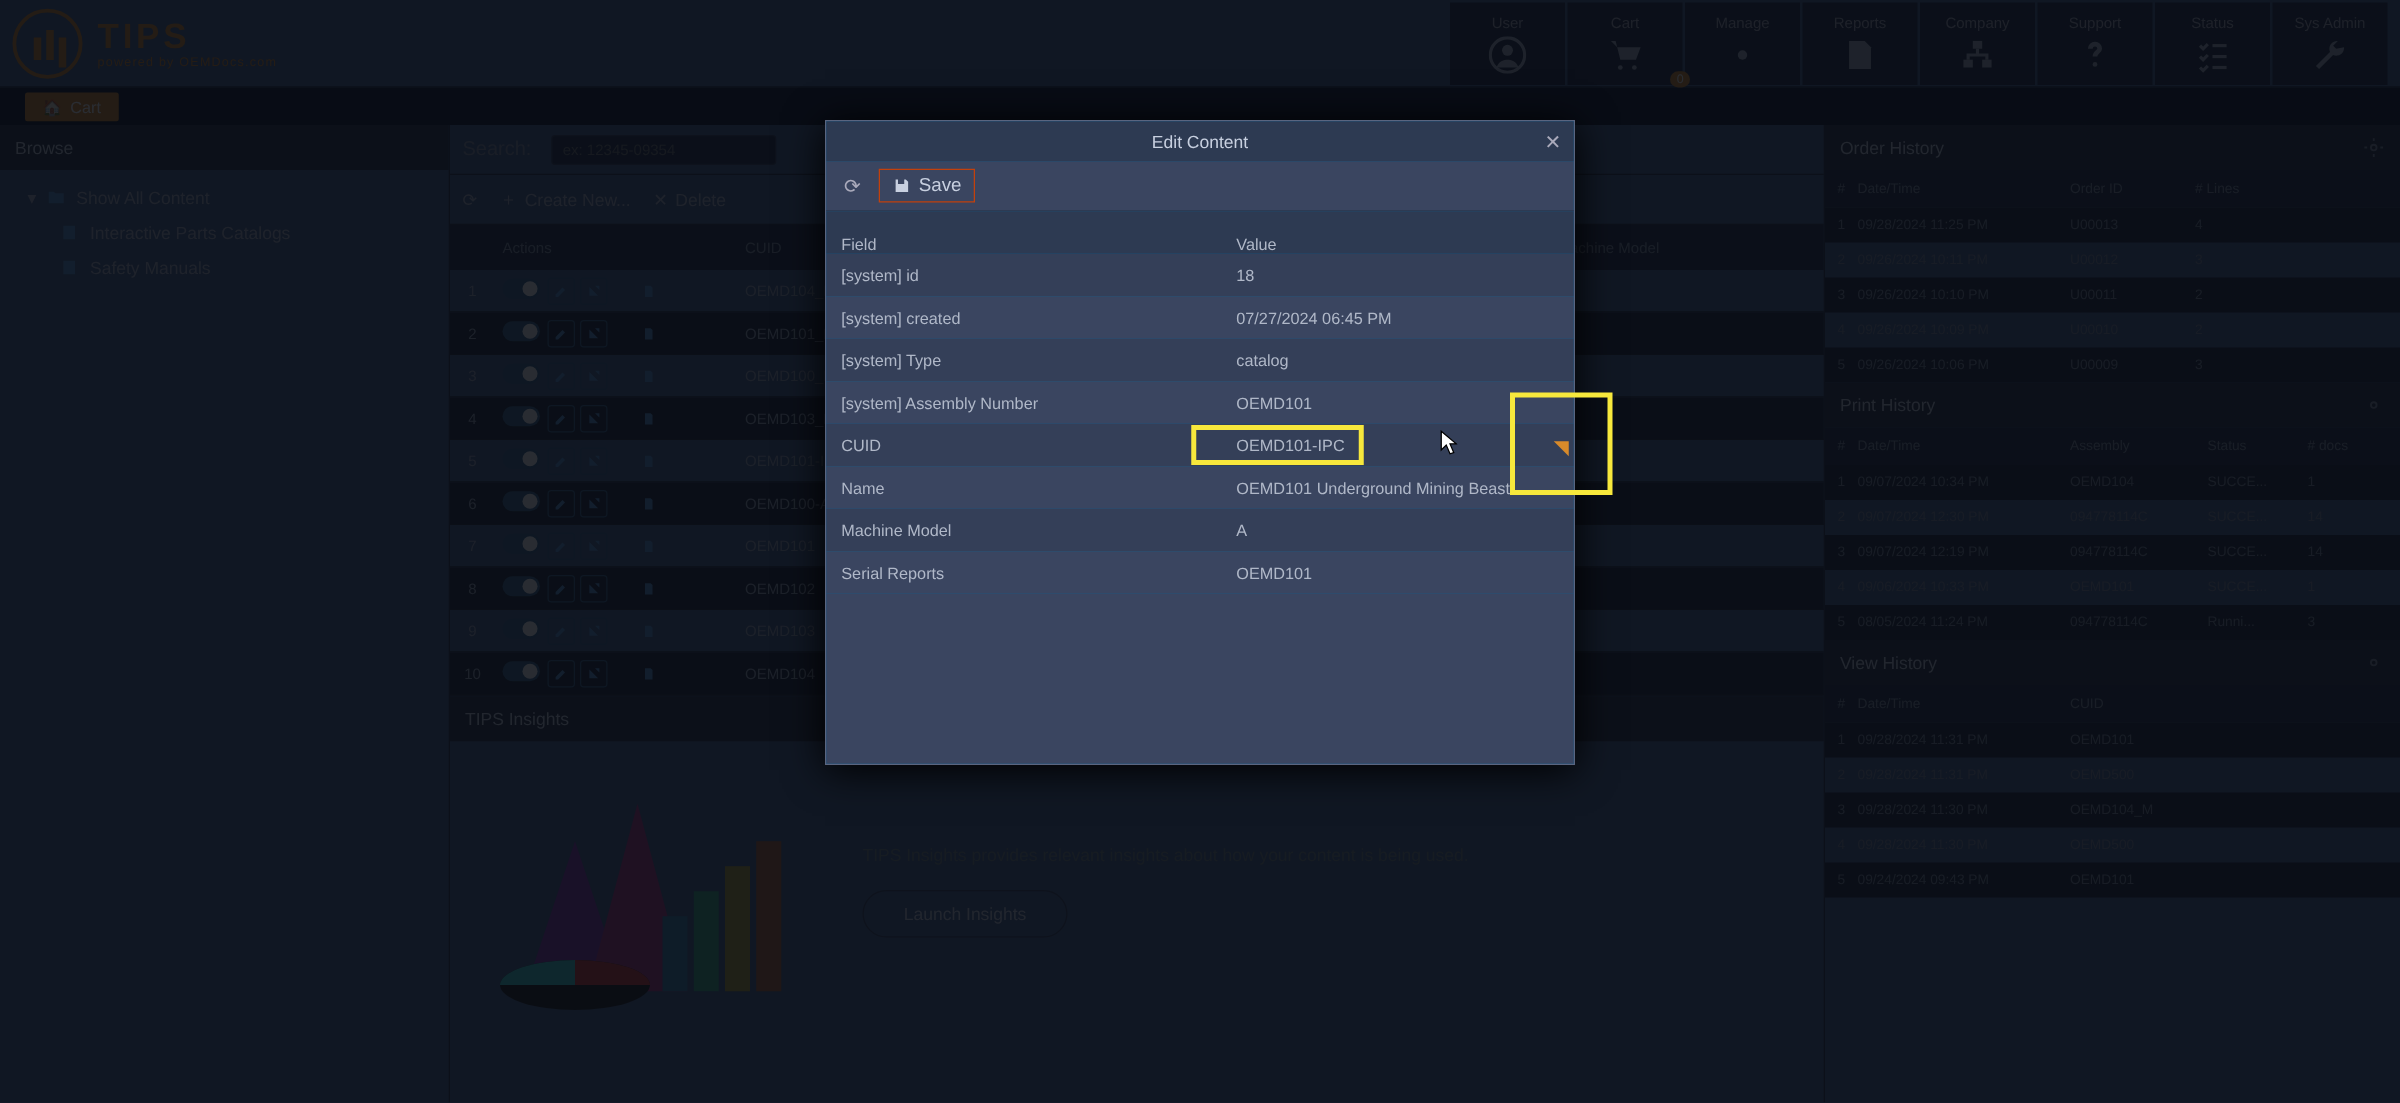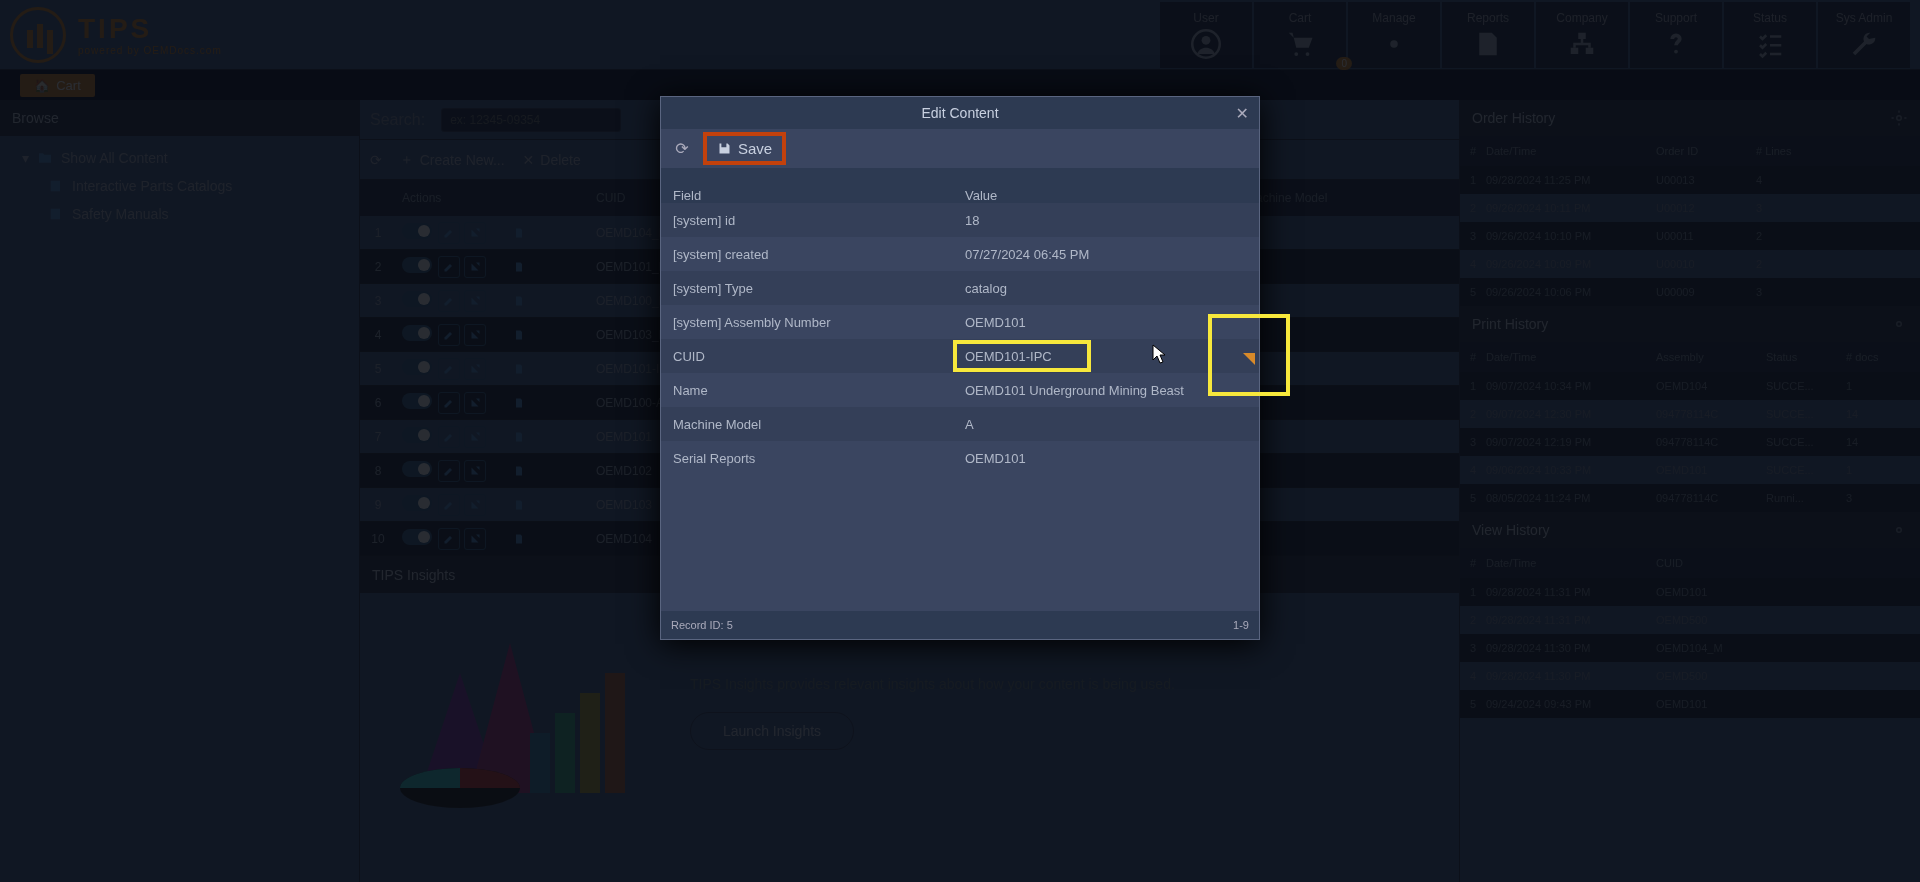--- a/index.html
+++ b/index.html
@@ -64,24 +64,24 @@
 .rrow{display:flex;height:28px;font-size:11px;align-items:center;color:#808ca0;}
 .rrow:nth-child(odd){background:#1e2838;}
 
 .overlay{position:absolute;left:0;top:0;width:1920px;height:882px;background:rgba(10,15,25,0.6);}
 .modal{position:absolute;left:660px;top:96px;width:600px;background:#0369a1;border:1px solid #5a6580;box-shadow:0 4px 30px #000;}
 .modal-head{height:32px;background:#2d3a52;display:flex;align-items:center;justify-content:center;color:#c8d0e0;font-size:14px;position:relative;}
 .modal-close{position:absolute;right:10px;top:7px;color:#aab;font-size:16px;cursor:pointer;}
 .modal-tb{height:40px;display:flex;align-items:center;padding:0 10px;gap:10px;background:#3a4560;border-bottom:1px solid #2d3a52;}
 .refresh{width:22px;height:22px;color:#aab;display:flex;align-items:center;justify-content:center;}
 .save{display:flex;gap:6px;align-items:center;color:#c8d0e0;font-size:15px;padding:4px 10px;}
-.hl{border:4px solid #c2410c;}
+.hl{border:1px solid #c2410c;}
 .mgrid-head{display:flex;height:34px;background:#2d3a52;color:#b0b8c8;font-size:13px;align-items:flex-end;}
 .mc-field{width:296px;padding-left:12px;}
-.mc-val{flex:1;padding-left:8px;}
+.mc-val{flex:1;padding-left:8px;margin-left:24px;}
 .mrow{display:flex;height:34px;align-items:center;font-size:13px;color:#b0b8c8;}
 .mrow:nth-child(odd){background:#343f58;}
 .mrow:nth-child(even){background:#3a4560;}
 .edited-cell{position:relative;}
 .edited-cell::before{content:"";position:absolute;right:4px;top:4px;border-style:solid;border-width:0 12px 12px 0;border-color:transparent #d88a2a transparent transparent;}
 .mfoot{height:28px;background:#2d3a52;display:flex;align-items:center;justify-content:space-between;padding:0 10px;font-size:11px;color:#aab;}
 .hl-box{position:absolute;border:4px solid #f7e83c;pointer-events:none;}
 .cursor{position:absolute;left:1152px;top:344px;width:14px;height:20px;}
 .cursor svg{width:14px;height:20px;fill:#fff;stroke:#000;stroke-width:1;}
 svg.ico{width:16px;height:16px;fill:#5a9bd8;}
@@ -611,24 +611,20 @@
       <div class="mrow">
      <div class="mc-field">Machine Model</div>
      <div class="mc-val ">A</div>
    </div>
       <div class="mrow">
      <div class="mc-field">Serial Reports</div>
      <div class="mc-val ">OEMD101</div>
    </div>
     </div>
   <div style="height:136px;background:#3a4560;"></div>
-  <div class="mfoot">
-    <span>Record ID: 5</span>
-    <span>1-9</span>
-  </div>
 </div>
 
 <div class="hl-box" style="left:953px;top:340px;width:138px;height:32px;"></div>
 <div class="hl-box" style="left:1208px;top:314px;width:82px;height:82px;"></div>
 
 <div class="cursor"><svg viewBox="0 0 14 20">
       <path d="M1 1l0 15 4-4 3 7 3-1-3-7 5 0z"></path>
     </svg></div>
 
 </body></html>

